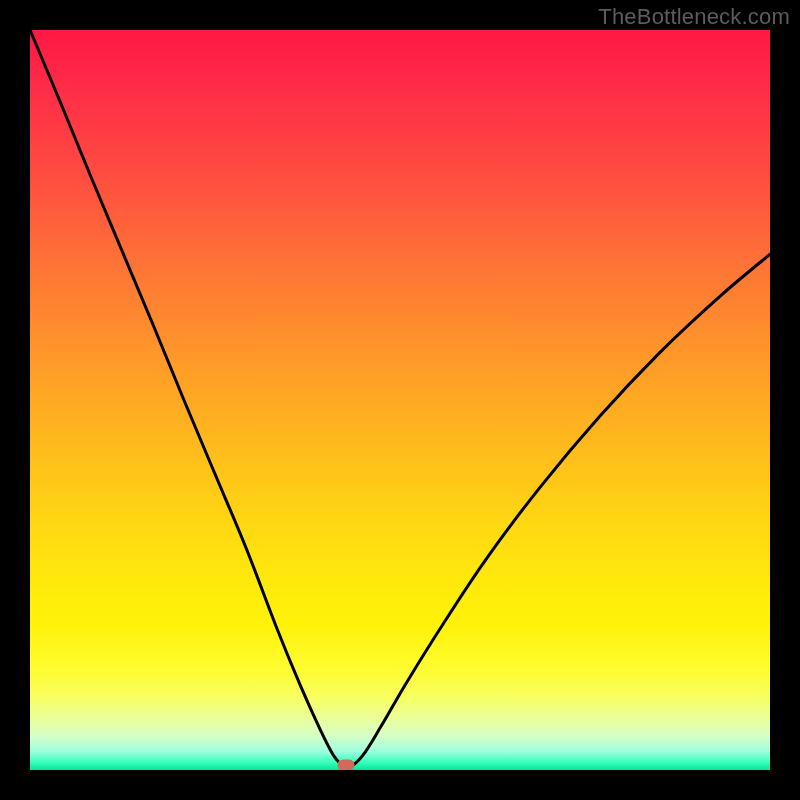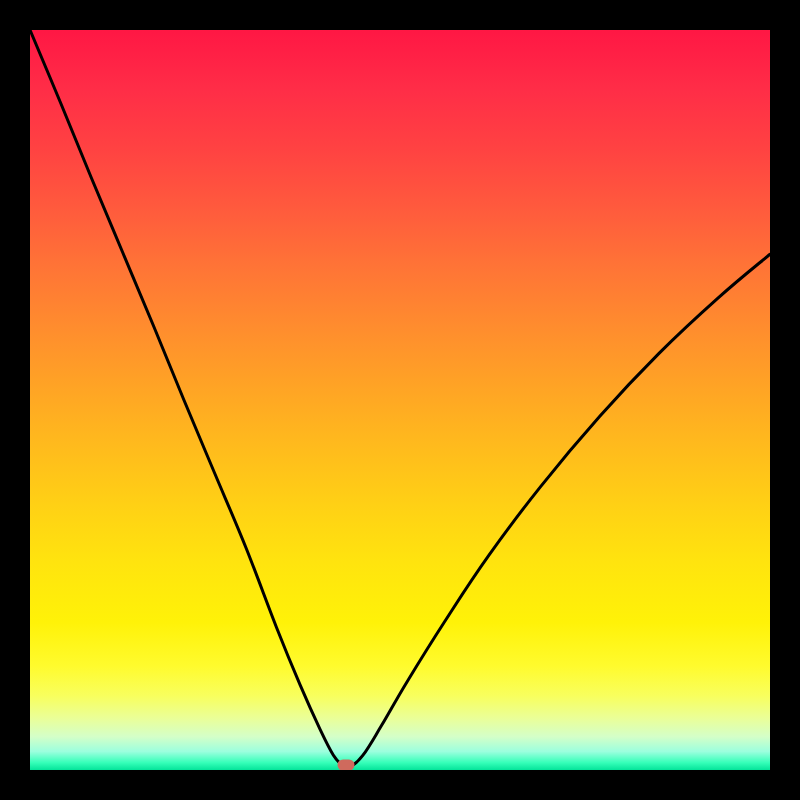--- a/index.html
+++ b/index.html
@@ -73,20 +73,21 @@
     background: #cf6a5d;
     border-radius: 6px;
     z-index: 3;
     transform: translate(-50%, -50%);
   }
 </style>
 </head>
 <body>
 
 <div class="frame">
+  <div class="watermark">TheBottleneck.com</div>
 
   <div class="plot-area">
     <div class="grad"></div>
 
     <svg class="curve" viewBox="0 0 740 740" preserveAspectRatio="none">
         <path d="M 0.00 0.00 C 5.18 12.33, 20.84 49.33, 31.08 74.00 C 41.32 98.67, 51.18 123.33, 61.42 148.00 C 71.66 172.67, 82.14 197.33, 92.50 222.00 C 102.86 246.67, 113.34 271.33, 123.58 296.00 C 133.82 320.67, 143.68 345.33, 153.92 370.00 C 164.16 394.67, 174.64 419.33, 185.00 444.00 C 195.36 468.67, 205.84 492.47, 216.08 518.00 C 226.32 543.53, 237.42 574.36, 246.42 597.18 C 255.42 620.00, 262.82 637.88, 270.10 654.90 C 277.38 671.92, 284.53 687.58, 290.08 699.30 C 295.63 711.02, 299.58 719.03, 303.40 725.20 C 307.22 731.37, 310.92 734.08, 313.02 736.30 C 315.12 738.52, 315.49 738.15, 315.98 738.52" fill="none" stroke="#000" stroke-width="3" stroke-linecap="round" stroke-linejoin="round"></path>
         <path d="M 315.98 738.52 C 317.02 738.08, 317.76 738.96, 321.16 736.30 C 324.56 733.64, 326.93 733.34, 333.00 725.20 C 339.07 717.06, 342.62 710.40, 351.50 695.60 C 360.38 680.80, 364.82 671.92, 377.40 651.20 C 389.98 630.48, 398.12 617.16, 414.40 592.00 C 430.68 566.84, 439.56 552.48, 458.80 525.40 C 478.04 498.32, 488.40 484.40, 510.60 456.58 C 532.80 428.76, 546.12 412.92, 569.80 386.28 C 593.48 359.64, 605.32 347.06, 629.00 323.38 C 652.68 299.70, 666.00 287.71, 688.20 267.88 C 710.40 248.05, 729.64 232.95, 740.00 224.22" fill="none" stroke="#000" stroke-width="3" stroke-linecap="round" stroke-linejoin="round"></path>
       </svg>
 
     <div class="marker" id="marker" style="left: 315.98px; top: 734.82px;"></div>

